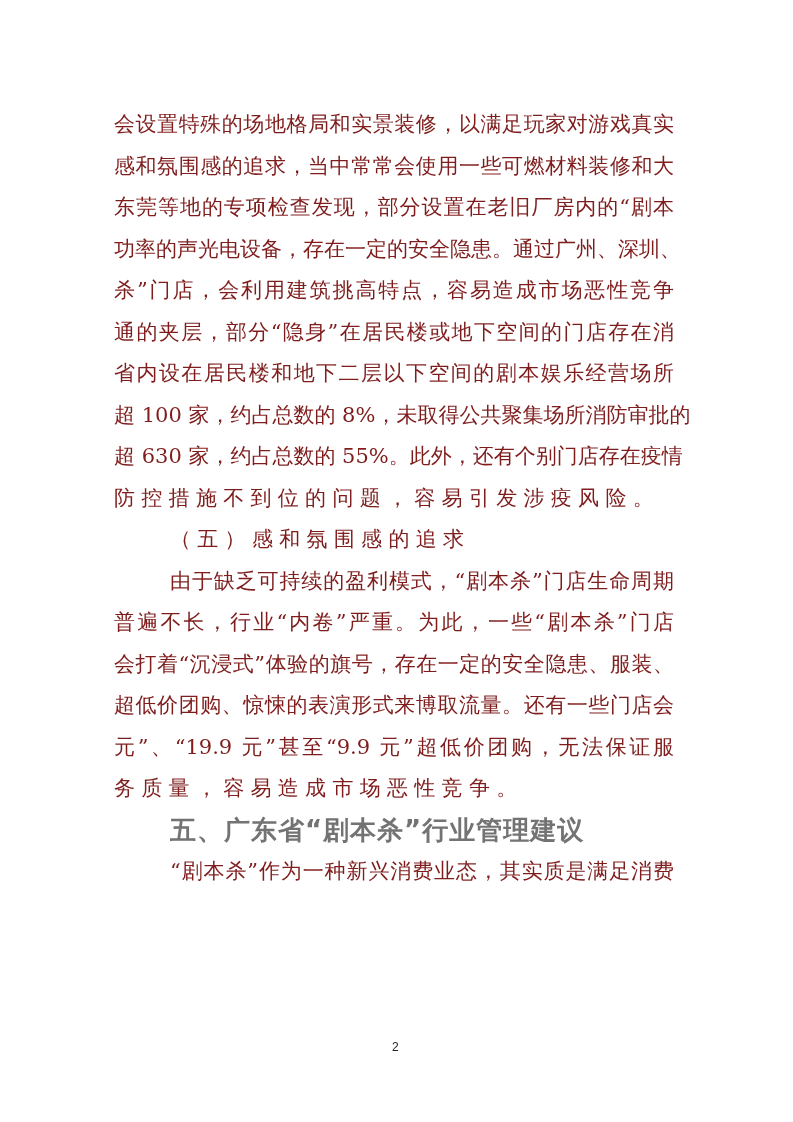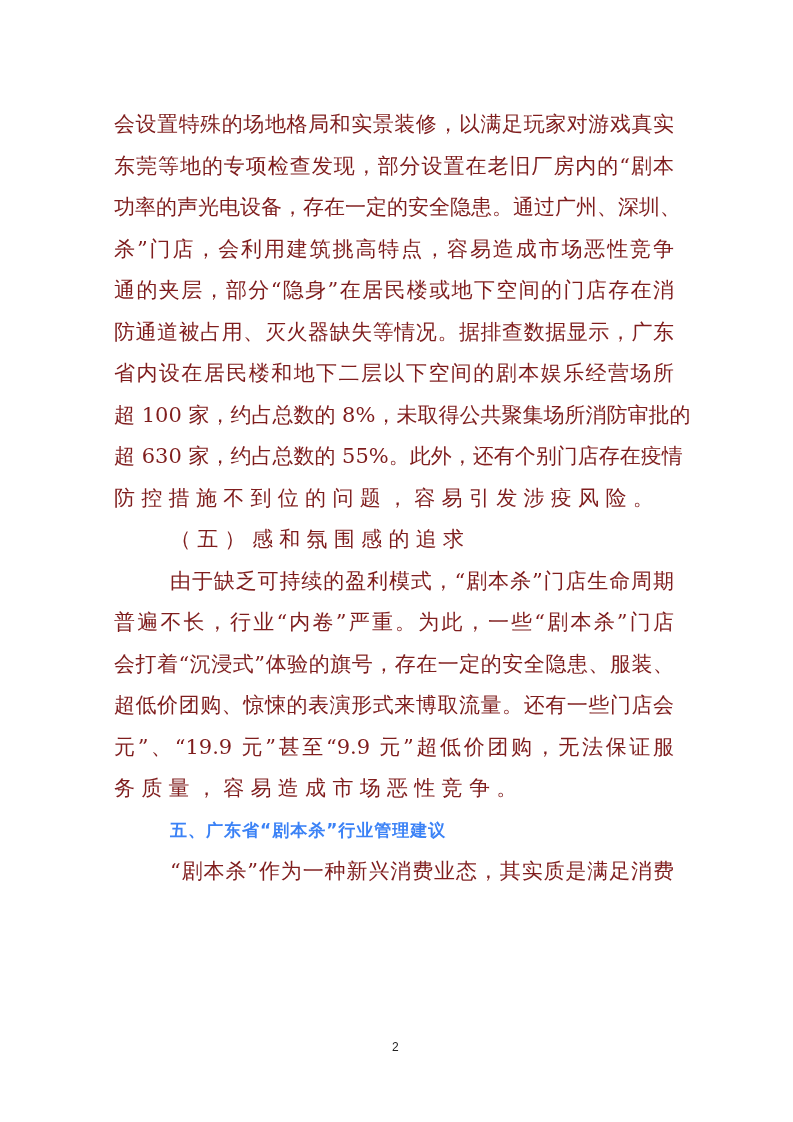--- a/index.html
+++ b/index.html
@@ -14,39 +14,39 @@
     white-space: nowrap;
     letter-spacing: 6.3px;
   }
   .line.justify { text-align: justify; text-align-last: justify; letter-spacing: 0; }
   .indent1 { padding-left: 56px; }
   .indent-sub { padding-left: 56px; }
   .sub-heading { font-family: "DejaVu Serif", serif; font-weight: normal; }
   .heading {
     font-family: "DejaVu Sans", "Liberation Sans", sans-serif;
     font-weight: bold;
-    font-size: 17px;
+    font-size: 26px;
     letter-spacing: 1px;
-    color: #3b82f6;
+    color: #737373;
   }
   .page-number {
     position: absolute; left: 392px; top: 1040px;
     font-family: "Liberation Sans", sans-serif; font-size: 12px; color: #222;
   }
 </style>
 </head>
 <body>
 
 <div class="page">
   <div class="line justify">会设置特殊的场地格局和实景装修，以满足玩家对游戏真实</div>
+  <div class="line justify">感和氛围感的追求，当中常常会使用一些可燃材料装修和大</div>
   <div class="line justify">东莞等地的专项检查发现，部分设置在老旧厂房内的“剧本</div>
   <div class="line justify">功率的声光电设备，存在一定的安全隐患。通过广州、深圳、</div>
   <div class="line justify">杀”门店，会利用建筑挑高特点，容易造成市场恶性竞争</div>
   <div class="line justify">通的夹层，部分“隐身”在居民楼或地下空间的门店存在消</div>
-  <div class="line justify">防通道被占用、灭火器缺失等情况。据排查数据显示，广东</div>
   <div class="line justify">省内设在居民楼和地下二层以下空间的剧本娱乐经营场所</div>
   <div class="line justify">超 100 家，约占总数的 8%，未取得公共聚集场所消防审批的</div>
   <div class="line justify">超 630 家，约占总数的 55%。此外，还有个别门店存在疫情</div>
   <div class="line">防控措施不到位的问题，容易引发涉疫风险。</div>
 
   <div class="line sub-heading indent-sub">（五）感和氛围感的追求</div>
 
   <div class="line justify indent1">由于缺乏可持续的盈利模式，“剧本杀”门店生命周期</div>
   <div class="line justify">普遍不长，行业“内卷”严重。为此，一些“剧本杀”门店</div>
   <div class="line justify">会打着“沉浸式”体验的旗号，存在一定的安全隐患、服装、</div>

